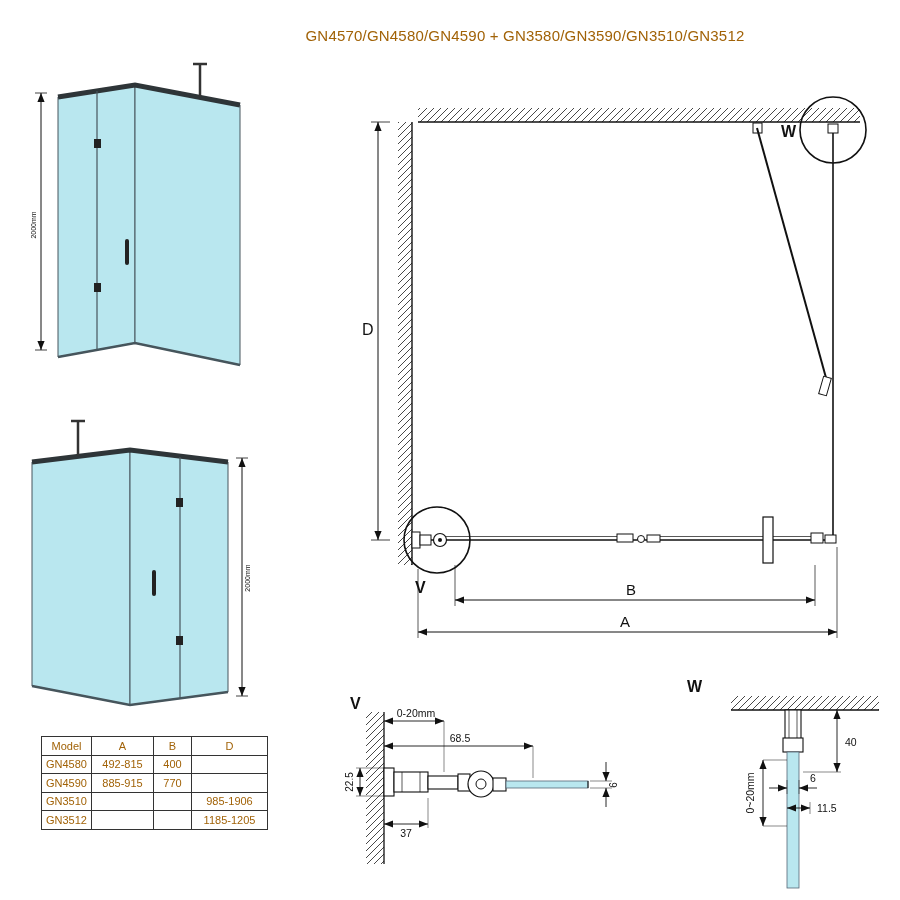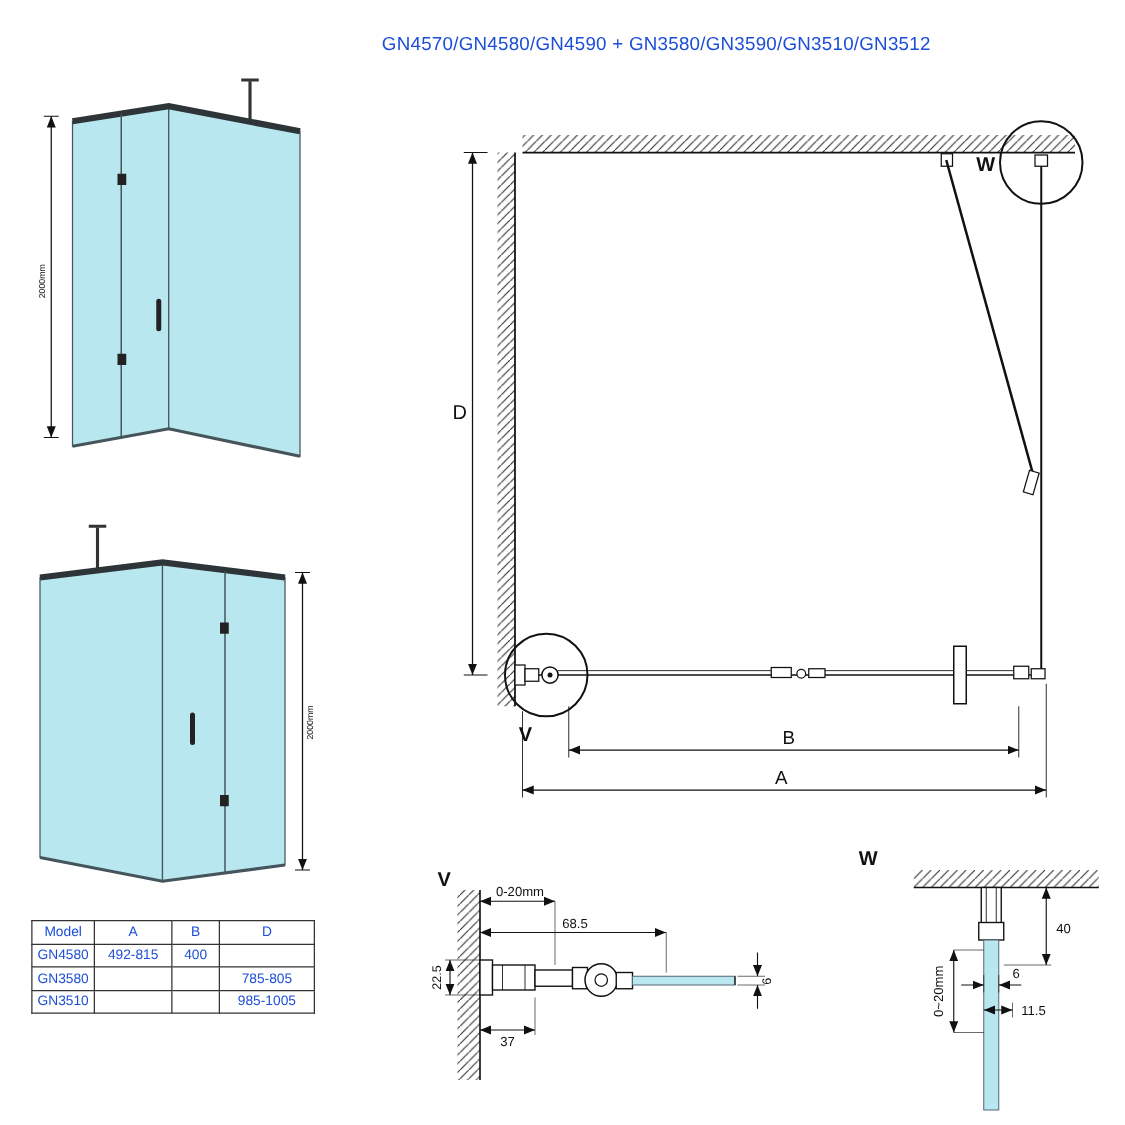--- a/index.html
+++ b/index.html
@@ -1,19 +1,19 @@
 <!DOCTYPE html>
 <html><head>
 <meta charset="utf-8">
 <style>
   html,body{margin:0;padding:0;background:#fff;}
-  .page{position:relative;width:900px;height:900px;background:#fff;font-family:"Liberation Sans",sans-serif;color:#1d4ed8;overflow:hidden;}
+  .page{position:relative;width:900px;height:900px;background:#fff;font-family:"Liberation Sans",sans-serif;color:#a16207;overflow:hidden;}
   .abs{position:absolute;}
   .title{position:absolute;top:27px;left:150px;width:750px;text-align:center;font-size:15px;letter-spacing:.2px;}
-  .spec-table{position:absolute;left:25px;top:736px;border-collapse:collapse;font-size:11px;table-layout:fixed;}
+  .spec-table{position:absolute;left:41px;top:736px;border-collapse:collapse;font-size:11px;table-layout:fixed;}
   .spec-table th,.spec-table td{border:1px solid #333;text-align:center;padding:1px 3px;font-weight:normal;height:15.5px;overflow:hidden;}
   .c-model{width:50px}.c-a{width:62px}.c-b{width:38px}.c-d{width:76px}
   svg{display:block;}
   svg text{font-family:"Liberation Sans",sans-serif;fill:#111;}
 </style>
 </head>
 <body>
 
 <div class="page">
 
@@ -274,27 +274,33 @@
       </tr>
     </thead>
     <tbody>
       <tr>
         <td>GN4580</td>
         <td>492-815</td>
         <td>400</td>
         <td></td>
       </tr>
       <tr>
-        <td>GN3580</td>
-        <td></td>
-        <td></td>
-        <td>785-805</td>
+        <td>GN4590</td>
+        <td>885-915</td>
+        <td>770</td>
+        <td></td>
       </tr>
       <tr>
         <td>GN3510</td>
         <td></td>
         <td></td>
-        <td>985-1005</td>
+        <td>985-1906</td>
+      </tr>
+      <tr>
+        <td>GN3512</td>
+        <td></td>
+        <td></td>
+        <td>1185-1205</td>
       </tr>
     </tbody>
   </table>
 
 </div>
 
 </body></html>

